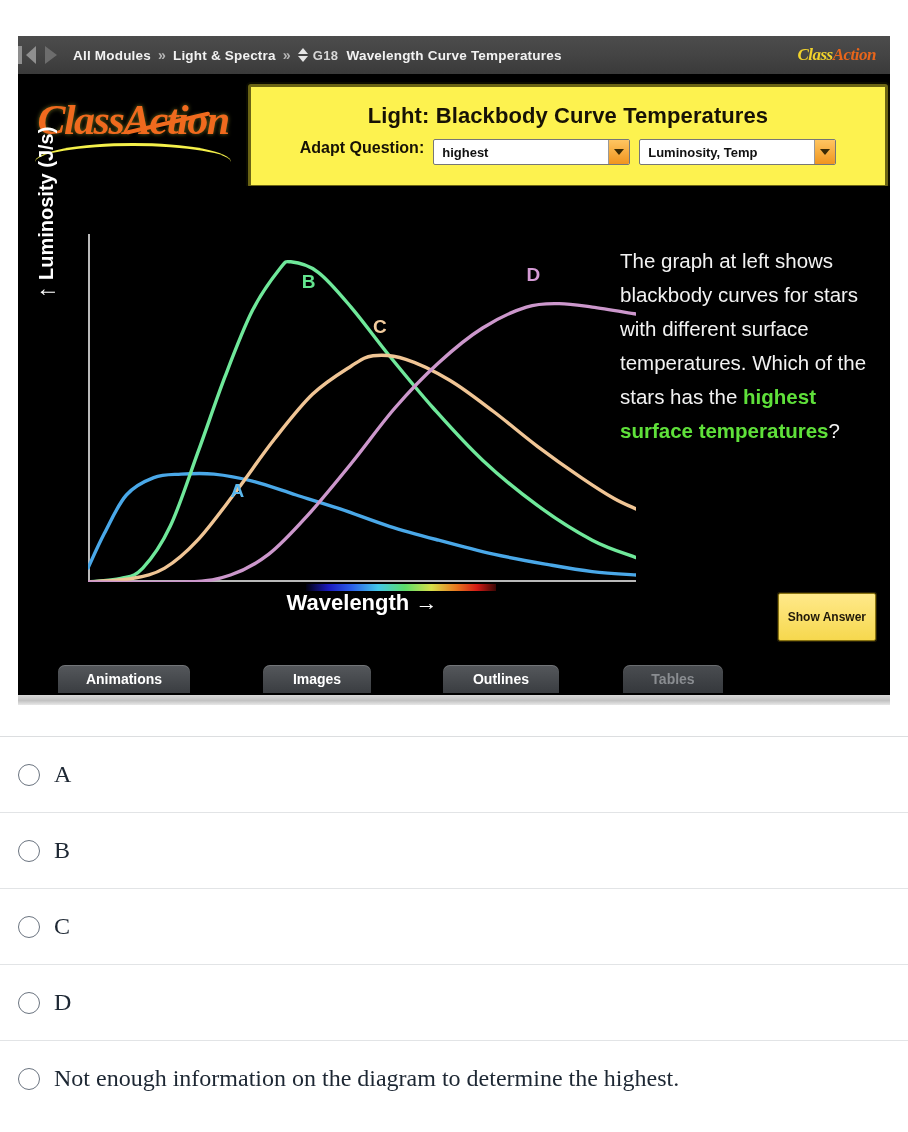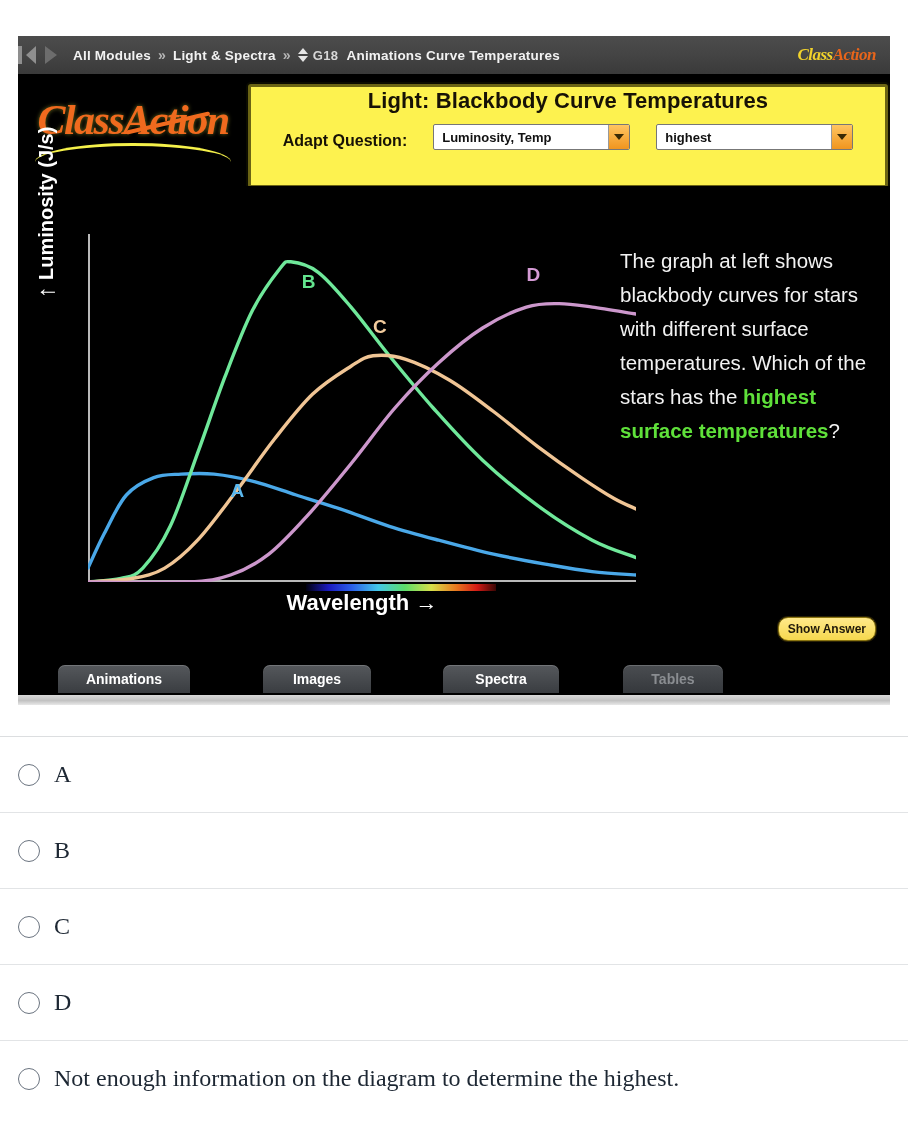--- a/index.html
+++ b/index.html
@@ -69,23 +69,23 @@
     width:196px;height:16px;margin-top:2px;
     border-top:3px solid #f5f14a;border-radius:50%/100% 100% 0 0;
   }
   #titlepanel{
     position:absolute;left:230px;top:48px;width:634px;height:98px;
     background:#fdf24f;border:3px solid #6b6414;border-radius:3px;
     box-shadow:0 0 0 2px #0c0c00;
   }
   #titletext{
     text-align:center;font-size:22px;font-weight:bold;color:#171206;
-    margin-top:1px;letter-spacing:.1px;
-  }
-  #adaptrow{display:flex;align-items:flex-end;justify-content:center;margin-top:10px;gap:26px;}
+    margin-top:16px;letter-spacing:.1px;
+  }
+  #adaptrow{display:flex;align-items:flex-start;justify-content:center;margin-top:10px;gap:9px;}
   #adaptlabel{font-size:16px;font-weight:bold;color:#171206;}
   .selbox{
     display:flex;align-items:stretch;height:24px;border:1px solid #777;
     background:#fff;border-radius:2px;overflow:hidden;
   }
   .selval{padding:0 8px;font-size:13px;font-weight:bold;color:#111;display:flex;align-items:center;white-space:nowrap;}
   .sel1 .selval{width:158px;}
   .sel2 .selval{width:158px;}
   .selarrow{
     width:20px;background:linear-gradient(to bottom,#ffc561,#f0951f);
@@ -122,22 +122,22 @@
   #qtext{
     position:absolute;left:602px;top:58px;width:272px;
     color:#f2f2f2;font-size:20.5px;line-height:1.66;font-weight:400;
   }
   #qtext .hl{color:#5fe03a;font-weight:bold;}
 
   
   #showanswer{
     position:absolute;right:14px;bottom:40px;
     background:linear-gradient(to bottom,#ffe98a,#f6d84e);
-    border:1px solid #8a7410;border-radius:10px;
-    padding:4px 9px;font-size:12px;font-weight:bold;color:#20190a;
+    border:1px solid #8a7410;border-radius:2px;
+    padding:16px 9px;font-size:12px;font-weight:bold;color:#20190a;
     box-shadow:0 0 0 1px #2a2205;
   }
 
   
   #tabs{position:absolute;left:0;bottom:12px;width:860px;height:28px;}
   .tab{
     position:absolute;top:0;height:28px;border-radius:7px 7px 0 0;
     background:linear-gradient(to bottom,#55585c,#3a3d41);
     display:flex;align-items:center;justify-content:center;
     font-size:14px;font-weight:bold;color:#ffffff;
@@ -178,45 +178,45 @@
     <div id="crumbs">
       <span>All Modules</span>
       <span class="sep">»</span>
       <span>Light &amp; Spectra</span>
       <span class="sep">»</span>
       <span class="updown">
           <i class="u"></i>
           <i class="d"></i>
         </span>
       <span id="crumb-code">G18</span>
-      <span>Animations Curve Temperatures</span>
+      <span>Wavelength Curve Temperatures</span>
     </div>
     <div id="logo-small"><span>Class</span><span class="a">Action</span></div>
   </div>
 
   <div id="brand">
     <div id="brand-word">
       <span class="c1">Class</span><span class="ax">Action</span>
       <span id="brand-slash"></span>
     </div>
     <div id="brand-arc"></div>
   </div>
 
   <div id="titlepanel">
     <div id="titletext">Light: Blackbody Curve Temperatures</div>
     <div id="adaptrow">
       <span id="adaptlabel">Adapt Question:</span>
-      <div class="selbox sel1">
-        <span class="selval">Luminosity, Temp</span>
+      <div class="selbox sel2">
+        <span class="selval">highest</span>
         <span class="selarrow">
             <i></i>
           </span>
       </div>
-      <div class="selbox sel2">
-        <span class="selval">highest</span>
+      <div class="selbox sel1">
+        <span class="selval">Luminosity, Temp</span>
         <span class="selarrow">
             <i></i>
           </span>
       </div>
     </div>
   </div>
 
   <div id="stage">
 
     <div id="chart">
@@ -248,21 +248,21 @@
     <div id="qtext">
       <span>The graph at left shows blackbody curves for stars with different surface temperatures. Which of the stars has the </span><span class="hl">highest surface temperatures</span><span>?</span>
     </div>
 
     <div id="showanswer">Show Answer</div>
   </div>
 
   <div id="tabs">
     <div class="tab" id="tab-animations">Animations</div>
     <div class="tab" id="tab-images">Images</div>
-    <div class="tab" id="tab-outlines">Spectra</div>
+    <div class="tab" id="tab-outlines">Outlines</div>
     <div class="tab disabled" id="tab-tables">Tables</div>
   </div>
   <div id="footerstrip"></div>
 </div>
 
 <div id="answers">
     <div class="ansrow">
       <div class="radio"></div>
       <div class="anslabel">A</div>
     </div>

